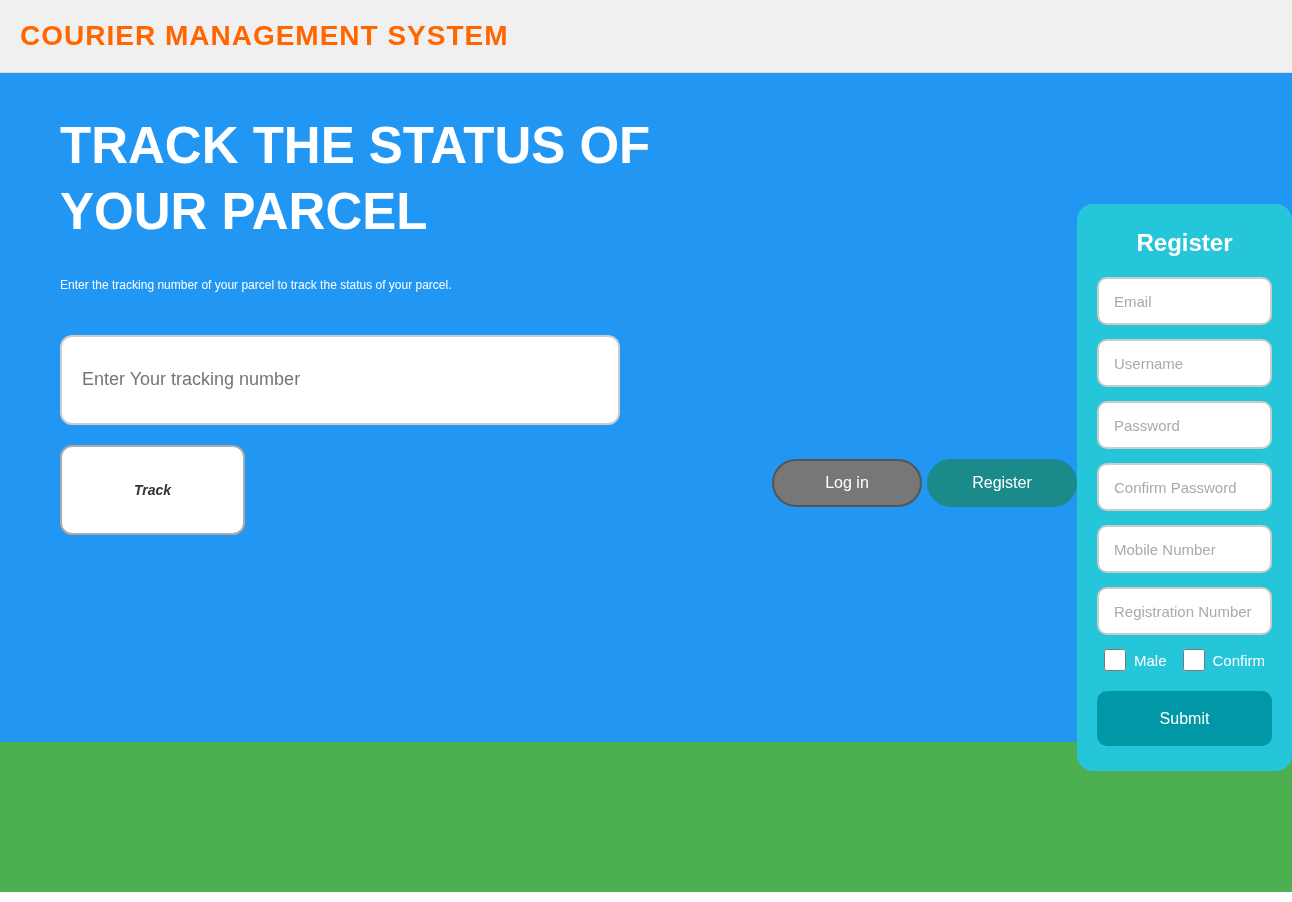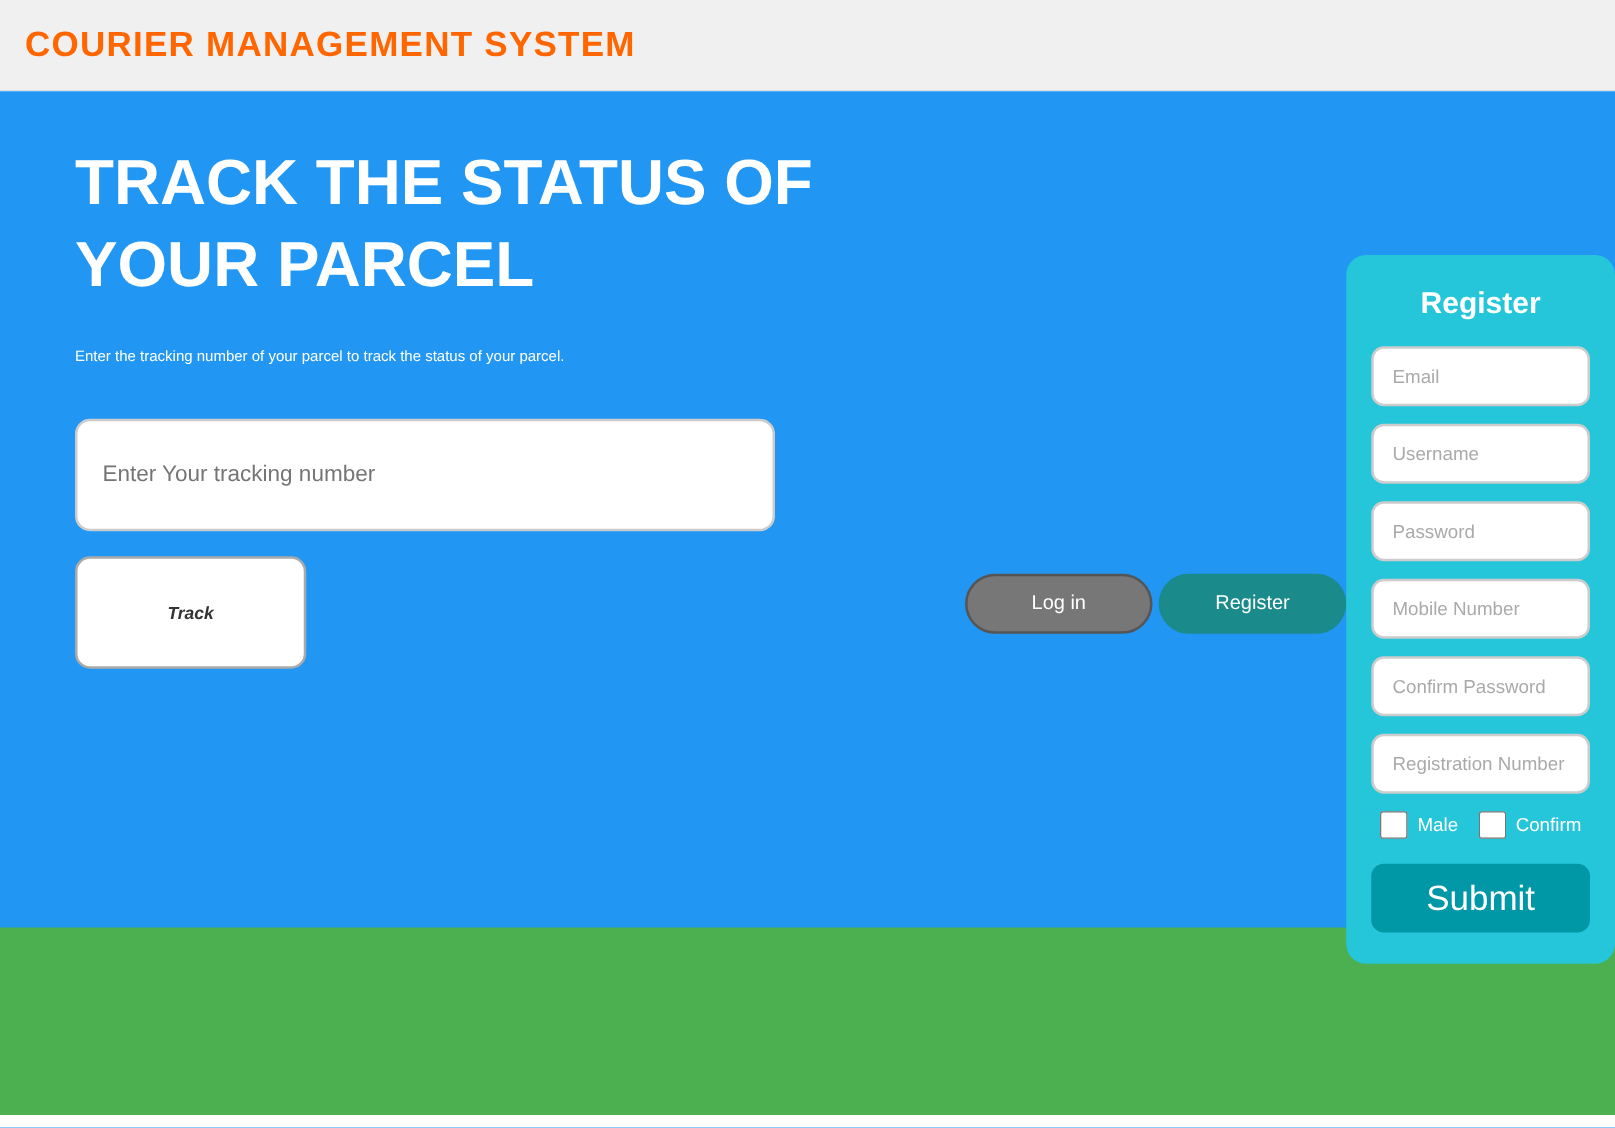--- a/index.html
+++ b/index.html
@@ -229,21 +229,21 @@
       cursor: pointer;
     }
 
     .submit-button {
       width: 100%;
       height: 55px;
       border-radius: 10px;
       border: none;
       background-color: #0097a7;
       color: white;
-      font-size: 28px;
+      font-size: 16px;
       cursor: pointer;
     }
   </style>
 </head>
 <body>
 
 <div class="header">
   <span class="header-title">COURIER MANAGEMENT SYSTEM</span>
 </div>
 
@@ -266,22 +266,22 @@
         <span>Register</span>
       </button>
     </div>
 
     <div class="register-panel">
       <h2 class="register-title">Register</h2>
 
       <input class="form-input" type="email" placeholder="Email" style="">
       <input class="form-input" type="text" placeholder="Username" style="">
       <input class="form-input" type="password" placeholder="Password" style="">
+      <input class="form-input" type="password" placeholder="Confirm Password" style="">
       <input class="form-input" type="tel" placeholder="Mobile Number" style="">
-      <input class="form-input" type="password" placeholder="Confirm Password" style="">
       <input class="form-input" type="text" placeholder="Registration Number" style="">
 
       
       <div class="gender-row">
         <label class="gender-option">
           <input type="checkbox" class="gender-checkbox" style="">
           <span>Male</span>
         </label>
         <label class="gender-option">
           <input type="checkbox" class="gender-checkbox" style="">

